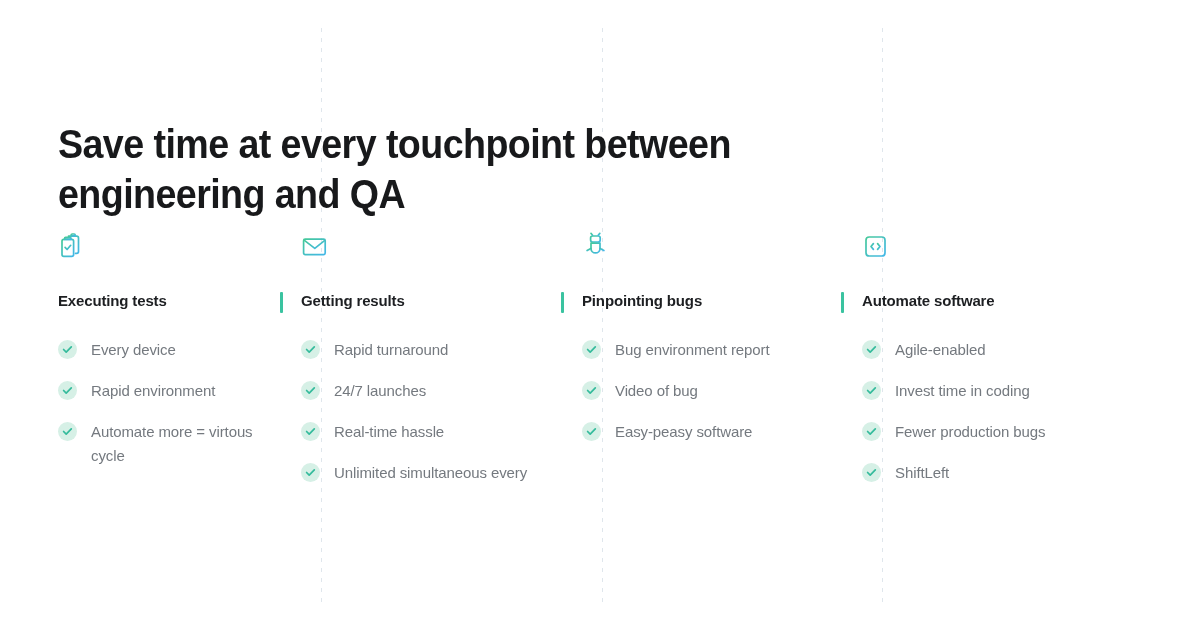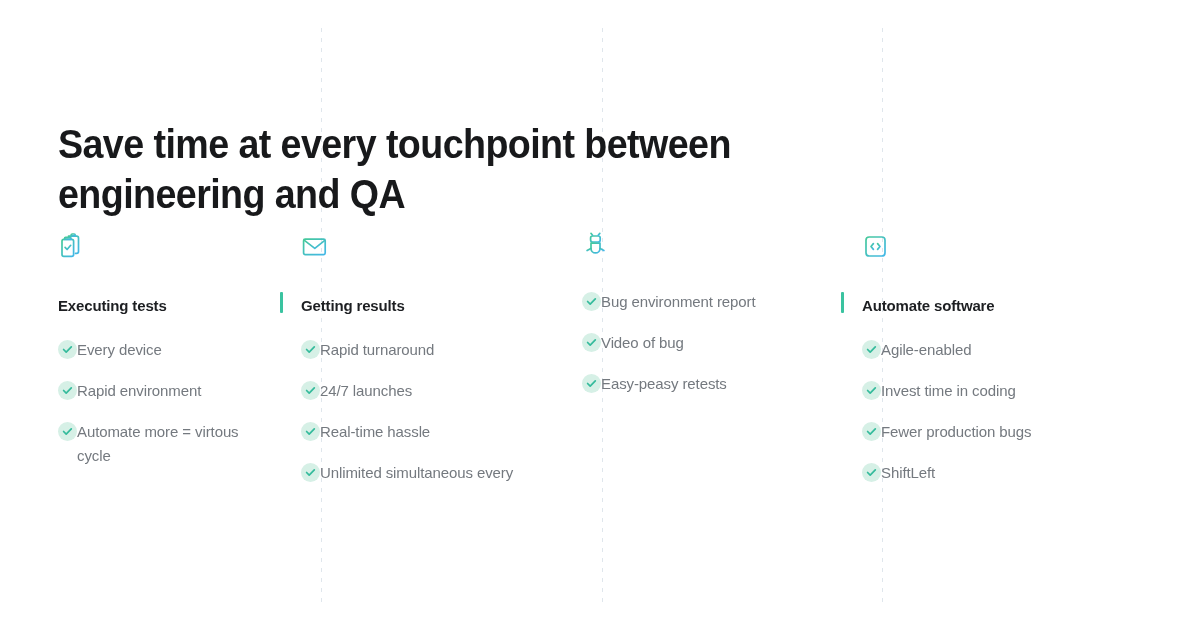--- a/index.html
+++ b/index.html
@@ -76,21 +76,21 @@
     align-items: flex-start;
   }
   .col-icon svg { display: block; }
 
   
   .col-title-row {
     position: relative;
     margin-top: 26px;
     height: 22px;
     display: flex;
-    align-items: flex-end;
+    align-items: flex-start;
   }
   .accent-bar {
     position: absolute;
     left: -21px;
     top: 0px;
     width: 3px;
     height: 21px;
     background: #3ac3a0;
     border-radius: 1px;
   }
@@ -119,20 +119,21 @@
     height: 19px;
     border-radius: 50%;
     background: #d6f0e6;
     display: flex;
     align-items: center;
     justify-content: center;
     margin-top: 2px;
   }
   .check-badge svg { display: block; }
   .bullet-label {
+    margin-left: 14px;
     font-size: 15px;
     line-height: 24px;
     color: #74797f;
     letter-spacing: -0.1px;
   }
 </style>
 </head>
 <body>
 
 <div class="page">
@@ -263,20 +264,24 @@
           <g stroke="url(#g3)" stroke-width="1.7" fill="none" stroke-linejoin="round" stroke-linecap="round">
             <rect x="8.6" y="4.0" width="9.6" height="6.0" rx="2.0"></rect>
             <path d="M9.0 11.2h9.0v5.2a4.5 4.5 0 0 1-4.5 4.5 4.5 4.5 0 0 1-4.5-4.5z"></path>
             <path d="M10.6 3.2l-1.6-1.8M16.2 3.2l1.6-1.8"></path>
             <path d="M8.7 12.4H4.6M18.3 12.4h4.1"></path>
             <path d="M8.9 16.4l-3.8 2.2M18.1 16.4l3.8 2.2"></path>
             <path d="M8.9 8.6H5.5M18.1 8.6h3.4"></path>
           </g>
         </svg>
       </div>
+      <div class="col-title-row">
+        <span class="accent-bar"></span>
+        <span class="col-title">Pinpointing bugs</span>
+      </div>
       <ul class="bullets">
         <li class="bullet">
           <span class="check-badge">
             <svg width="11" height="11" viewBox="0 0 11 11">
                 <path d="M1.6 5.5l2.6 2.7L9.3 2.9" stroke="#35bb9c" stroke-width="1.7" fill="none" stroke-linecap="round" stroke-linejoin="round"></path>
               </svg>
           </span>
           <span class="bullet-label">Bug environment report</span>
         </li>
         <li class="bullet">
@@ -286,21 +291,21 @@
               </svg>
           </span>
           <span class="bullet-label">Video of bug</span>
         </li>
         <li class="bullet">
           <span class="check-badge">
             <svg width="11" height="11" viewBox="0 0 11 11">
                 <path d="M1.6 5.5l2.6 2.7L9.3 2.9" stroke="#35bb9c" stroke-width="1.7" fill="none" stroke-linecap="round" stroke-linejoin="round"></path>
               </svg>
           </span>
-          <span class="bullet-label">Easy-peasy retests</span>
+          <span class="bullet-label">Easy-peasy software</span>
         </li>
       </ul>
     </div>
 
     <div class="col c4">
       <div class="col-icon">
         <svg width="27" height="28" viewBox="0 0 27 28" fill="none">
           <defs>
             <linearGradient id="g4" x1="0" y1="0" x2="1" y2="1">
               <stop offset="0" stop-color="#45c99a"></stop>

